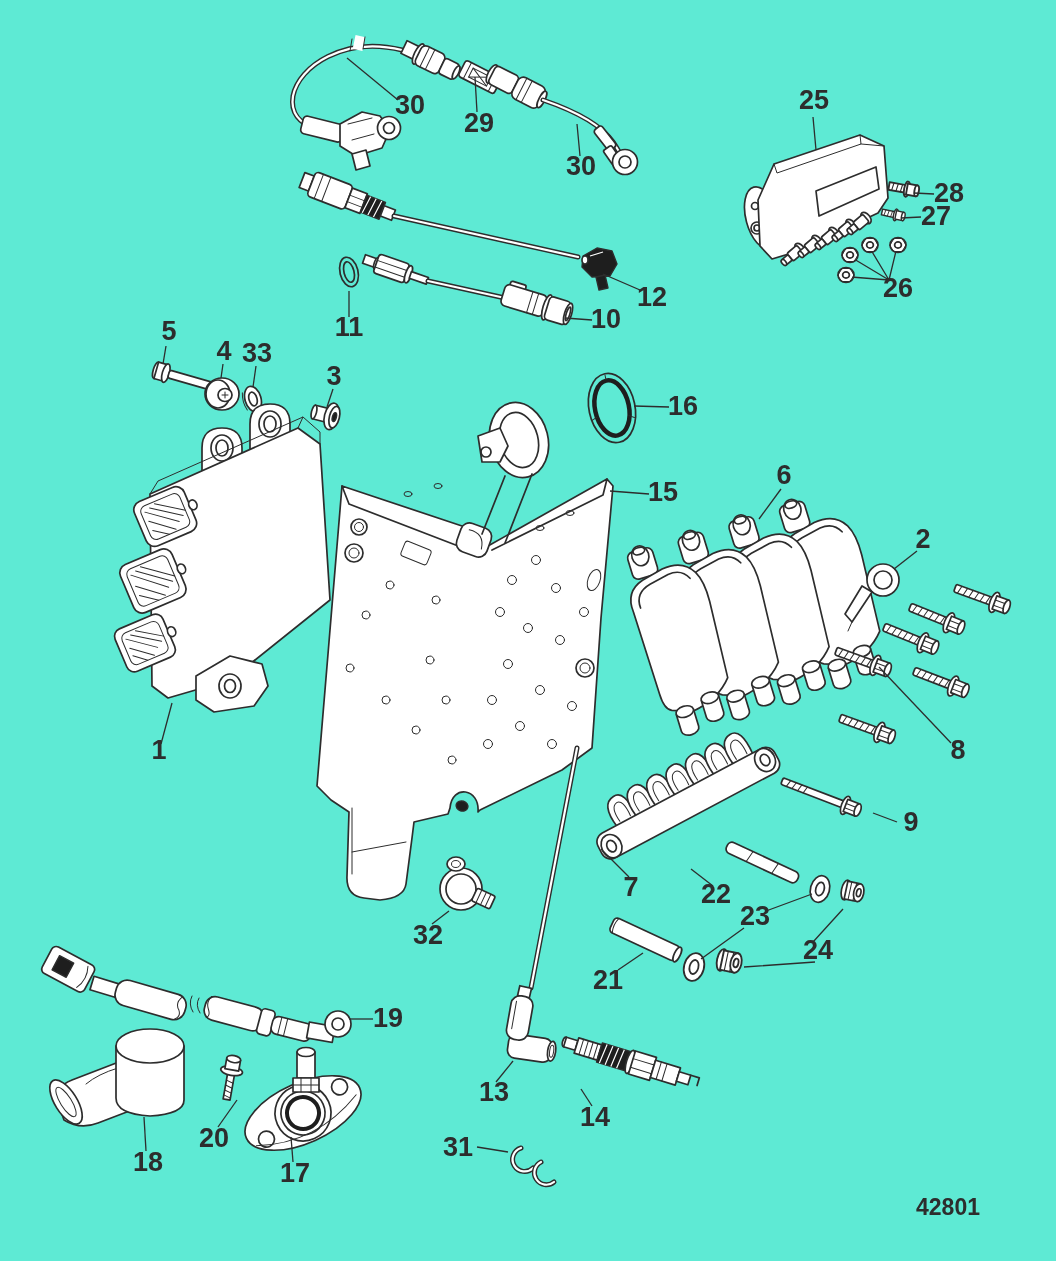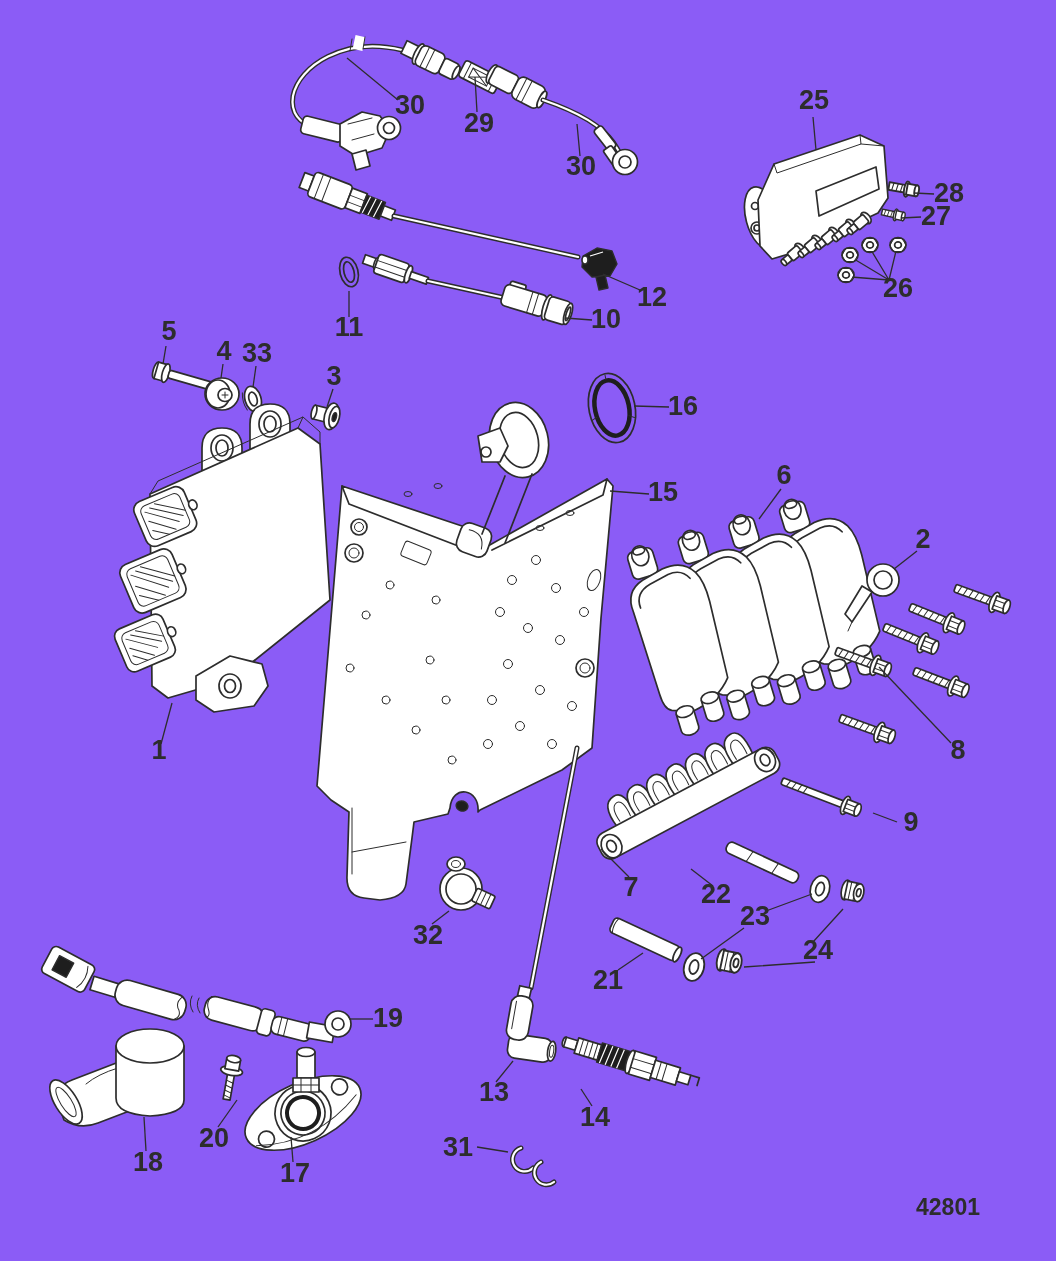--- a/index.html
+++ b/index.html
@@ -1,16 +1,16 @@
 <!DOCTYPE html>
 <html><head>
 <meta charset="utf-8">
 <style>
   html,body { margin:0; padding:0; background:#ffffff; }
-  .stage { position:relative; width:1056px; height:1261px; background:#8b5cf6;
+  .stage { position:relative; width:1056px; height:1261px; background:#5eead4;
            font-family:"Liberation Sans", sans-serif; overflow:hidden; }
   svg { display:block; }
   .s  { stroke:#2d2d2d; stroke-width:1.7; fill:none; stroke-linecap:round; stroke-linejoin:round; }
   .f  { stroke:#2d2d2d; stroke-width:1.7; fill:#ffffff; stroke-linejoin:round; }
   .d  { stroke:#2d2d2d; stroke-width:1.4; fill:#1e1e1e; stroke-linejoin:round; }
   .t  { stroke:#2d2d2d; stroke-width:5;   fill:none; stroke-linecap:round; }
   .tw { stroke:#ffffff; stroke-width:2.2; fill:none; stroke-linecap:round; }
   .ld { stroke:#2d2d2d; stroke-width:1.3; fill:none; }
   .thin { stroke-width:1; }
   text.co { font:bold 27px "Liberation Sans", sans-serif; fill:#2d2d2d; text-anchor:middle; }

